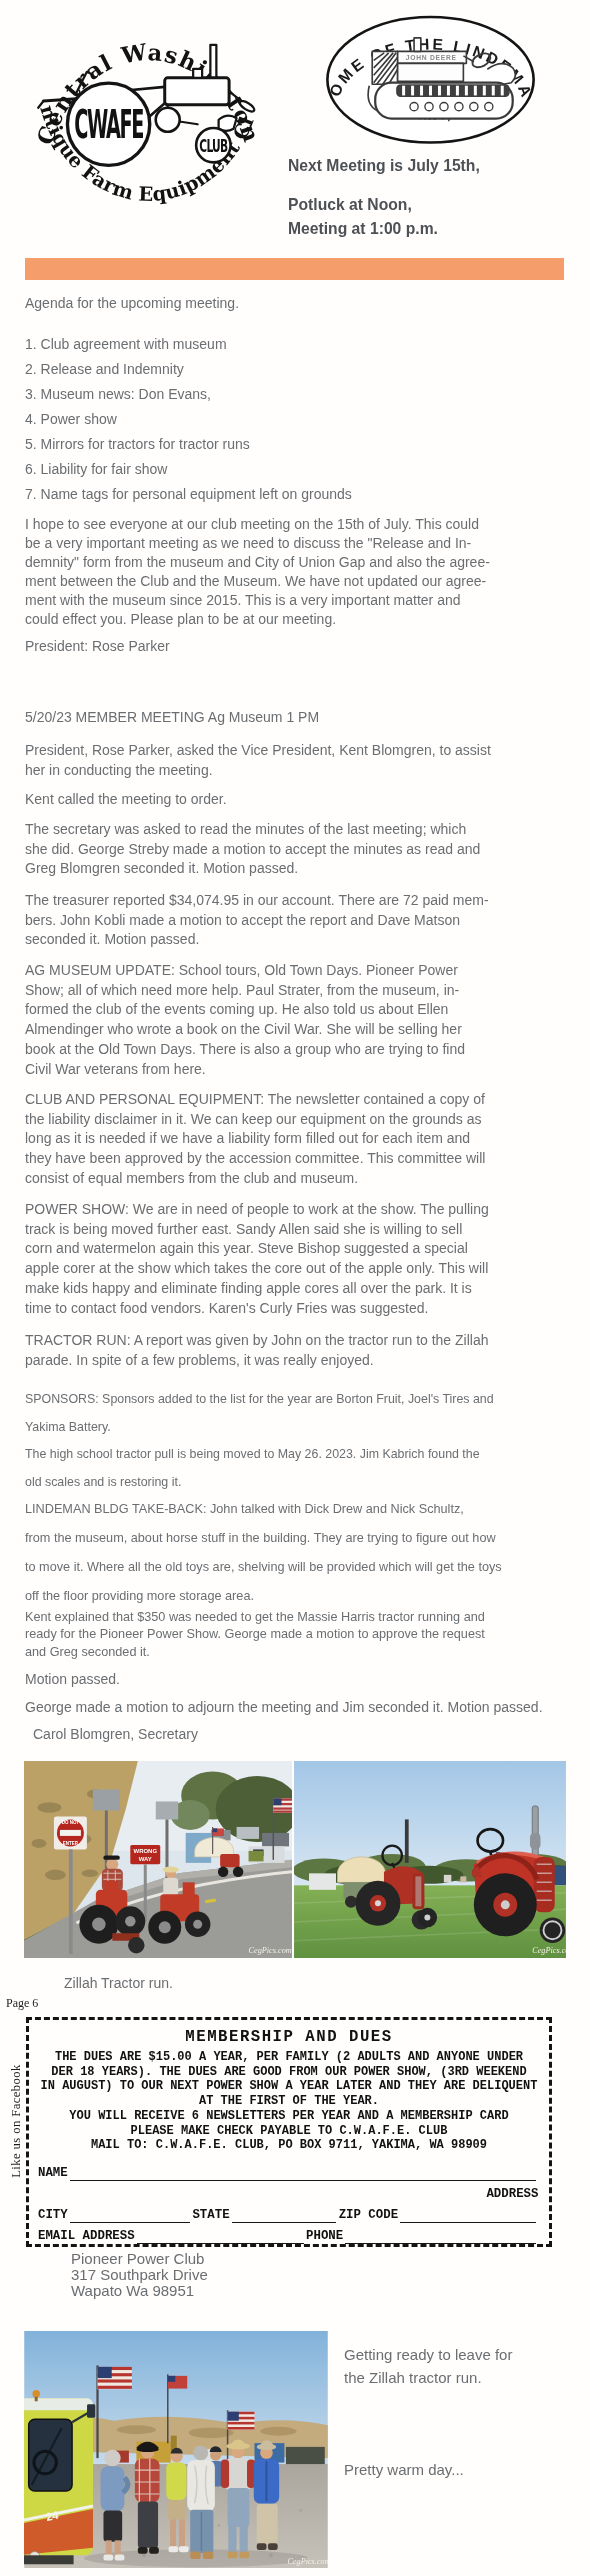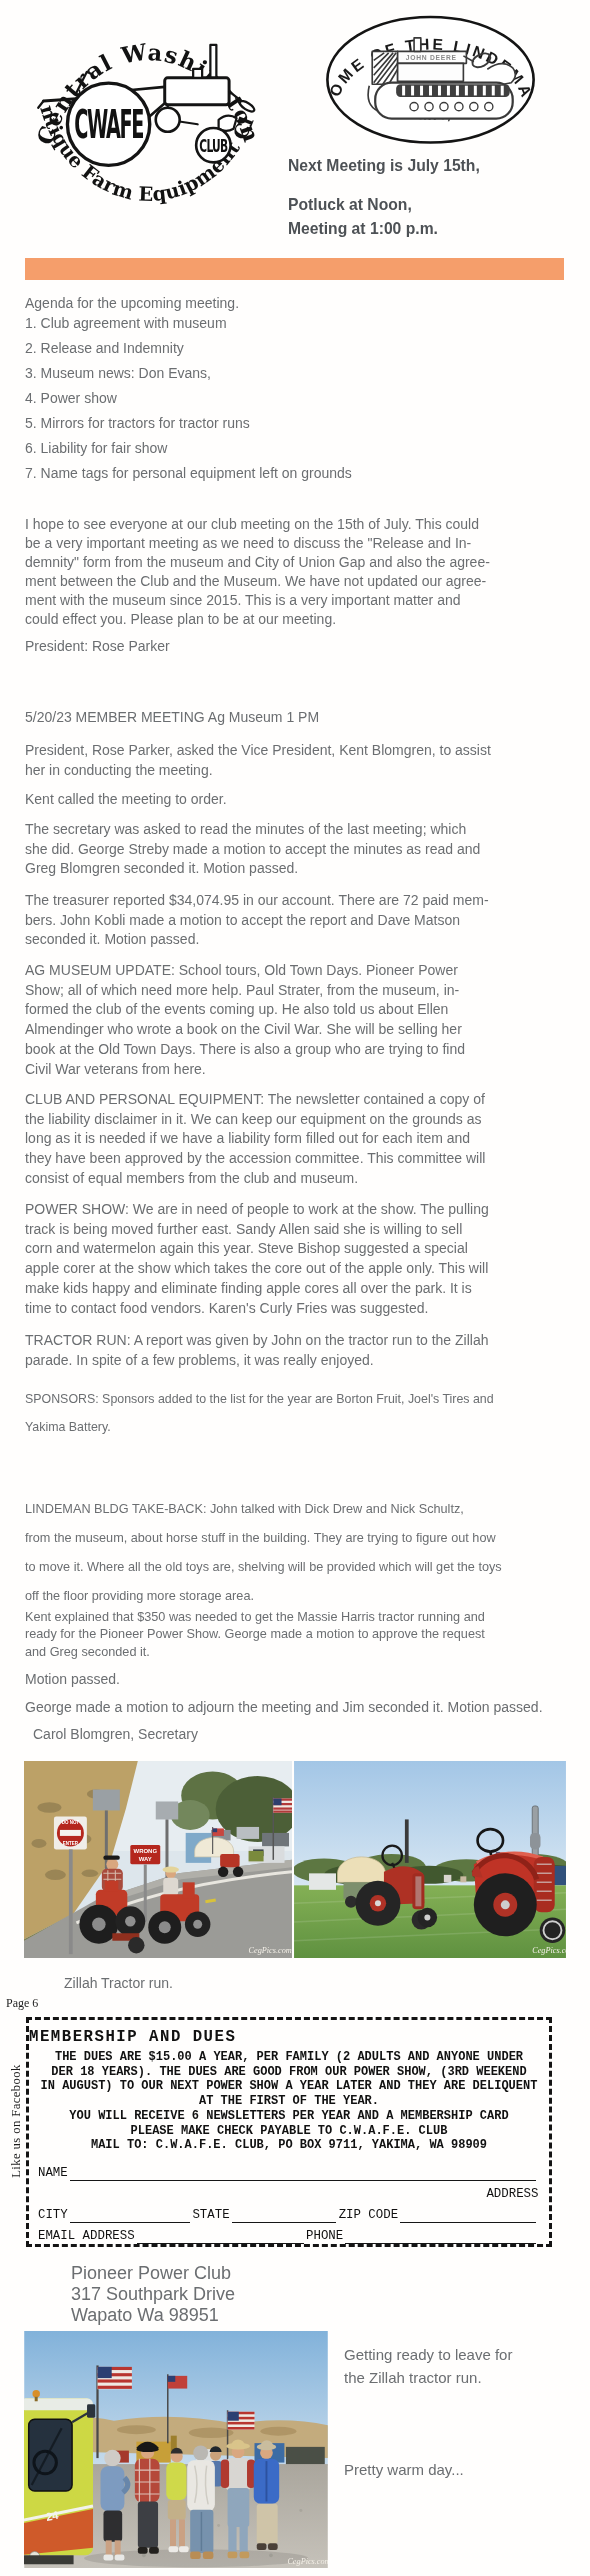--- a/index.html
+++ b/index.html
@@ -11,23 +11,23 @@
   .p.tight2{line-height:20px;}
   .p.alt{font-size:12.4px;line-height:28px;}
   .p.alt4{font-size:12.7px;line-height:29px;}
   .p.cond{font-size:12.7px;line-height:17.4px;}
   .meet{position:absolute;left:288px;color:#4d5155;font-weight:bold;font-size:15.7px;white-space:pre-line;}
   .bar{position:absolute;left:25px;top:258px;width:539px;height:22px;}
   .photo{position:absolute;display:block;}
   .caption{position:absolute;color:#6b6e71;}
   .boxwrap{position:absolute;left:26px;top:2017px;width:520px;height:224px;border:3px dashed #141414;
            font-family:"Liberation Mono",monospace;color:#111;}
-  .boxtitle{position:absolute;top:7.5px;left:0;width:100%;text-align:left;font-size:15.7px;font-weight:bold;letter-spacing:1.5px;}
+  .boxtitle{position:absolute;top:7.5px;left:0;width:100%;text-align:center;font-size:15.7px;font-weight:bold;letter-spacing:1.5px;}
   .boxbody{position:absolute;top:30px;left:0;width:100%;text-align:center;font-size:12px;font-weight:bold;line-height:14.7px;white-space:pre-line;}
-  .frow{position:absolute;left:9px;right:10.5px;display:flex;align-items:flex-end;font-size:12.4px;font-weight:normal;}
+  .frow{position:absolute;left:9px;right:10.5px;display:flex;align-items:flex-end;font-size:12.4px;font-weight:bold;}
   .frow .lab{flex:0 0 auto;line-height:13.5px;}
   .fline{border-bottom:1.5px solid #161616;height:12px;margin:0 2.2px;}
   .serif{font-family:"Liberation Serif",serif;color:#1d1d1d;}
   svg text{user-select:none;}
 </style>
 </head>
 <body>
 
 <div id="page">
 
@@ -125,21 +125,21 @@
     </g>
   </svg>
 
   <div class="meet" style="top:157px;">Next Meeting is July 15th,</div>
   <div class="meet ml" style="top:193px;line-height:24px;">Potluck at Noon,
 Meeting at 1:00 p.m.</div>
 
   <div class="bar" style="background:#f59e6b;"></div>
 
   <div class="p" style="top:294px;">Agenda for the upcoming meeting.</div>
-  <div class="p" style="top:311px;line-height:25px;">1. Club agreement with museum
+  <div class="p" style="top:332px;line-height:25px;">1. Club agreement with museum
 2. Release and Indemnity
 3. Museum news: Don Evans,
 4. Power show
 5. Mirrors for tractors for tractor runs
 6. Liability for fair show
 7. Name tags for personal equipment left on grounds</div>
 
   <div class="p" style="top:515px;line-height:19px;">I hope to see everyone at our club meeting on the 15th of July. This could
 be a very important meeting as we need to discuss the "Release and In-
 demnity" form from the museum and City of Union Gap and also the agree-
@@ -172,20 +172,22 @@
   <div class="p" style="top:1200px;">POWER SHOW: We are in need of people to work at the show. The pulling
 track is being moved further east. Sandy Allen said she is willing to sell
 corn and watermelon again this year. Steve Bishop suggested a special
 apple corer at the show which takes the core out of the apple only. This will
 make kids happy and eliminate finding apple cores all over the park. It is
 time to contact food vendors. Karen's Curly Fries was suggested.</div>
   <div class="p" style="top:1331px;">TRACTOR RUN: A report was given by John on the tractor run to the Zillah
 parade. In spite of a few problems, it was really enjoyed.</div>
   <div class="p alt" style="top:1385px;">SPONSORS: Sponsors added to the list for the year are Borton Fruit, Joel's Tires and
 Yakima Battery.</div>
+  <div class="p alt" style="top:1440px;">The high school tractor pull is being moved to May 26. 2023. Jim Kabrich found the
+old scales and is restoring it.</div>
   <div class="p alt4" style="top:1495px;">LINDEMAN BLDG TAKE-BACK: John talked with Dick Drew and Nick Schultz,
 from the museum, about horse stuff in the building. They are trying to figure out how
 to move it. Where all the old toys are, shelving will be provided which will get the toys
 off the floor providing more storage area.</div>
   <div class="p cond" style="top:1609px;">Kent explained that $350 was needed to get the Massie Harris tractor running and
 ready for the Pioneer Power Show. George made a motion to approve the request
 and Greg seconded it.</div>
   <div class="p" style="top:1670px;">Motion passed.</div>
   <div class="p" style="top:1698px;">George made a motion to adjourn the meeting and Jim seconded it. Motion passed.</div>
   <div class="p" style="top:1725px;margin-left:8px;">Carol Blomgren, Secretary</div>
@@ -398,21 +400,21 @@
       <span class="fline" style="flex:1.3;"></span>
     </div>
     <div class="frow" style="top:210px;">
       <span class="lab">EMAIL ADDRESS</span>
       <span class="fline" style="flex:1.4;"></span>
       <span class="lab">PHONE</span>
       <span class="fline" style="flex:1.6;"></span>
     </div>
   </div>
 
-  <div class="p ml" style="top:2251px;left:71px;width:225px;font-size:18px;line-height:21px;margin-top:12px;">Pioneer Power Club
+  <div class="p ml" style="top:2251px;left:71px;width:225px;font-size:15px;line-height:16px;">Pioneer Power Club
 317 Southpark Drive
 Wapato Wa 98951</div>
 
   <svg class="photo" style="left:24px;top:2331px;" width="304" height="237" viewBox="0 0 406 317">
     <defs>
       <linearGradient id="skyB" x1="0" y1="0" x2="0" y2="1">
         <stop offset="0" stop-color="#82b2da"></stop>
           <stop offset="1" stop-color="#c6dbec"></stop>
       </linearGradient>
       <linearGradient id="gravel" x1="0" y1="0" x2="0" y2="1">

